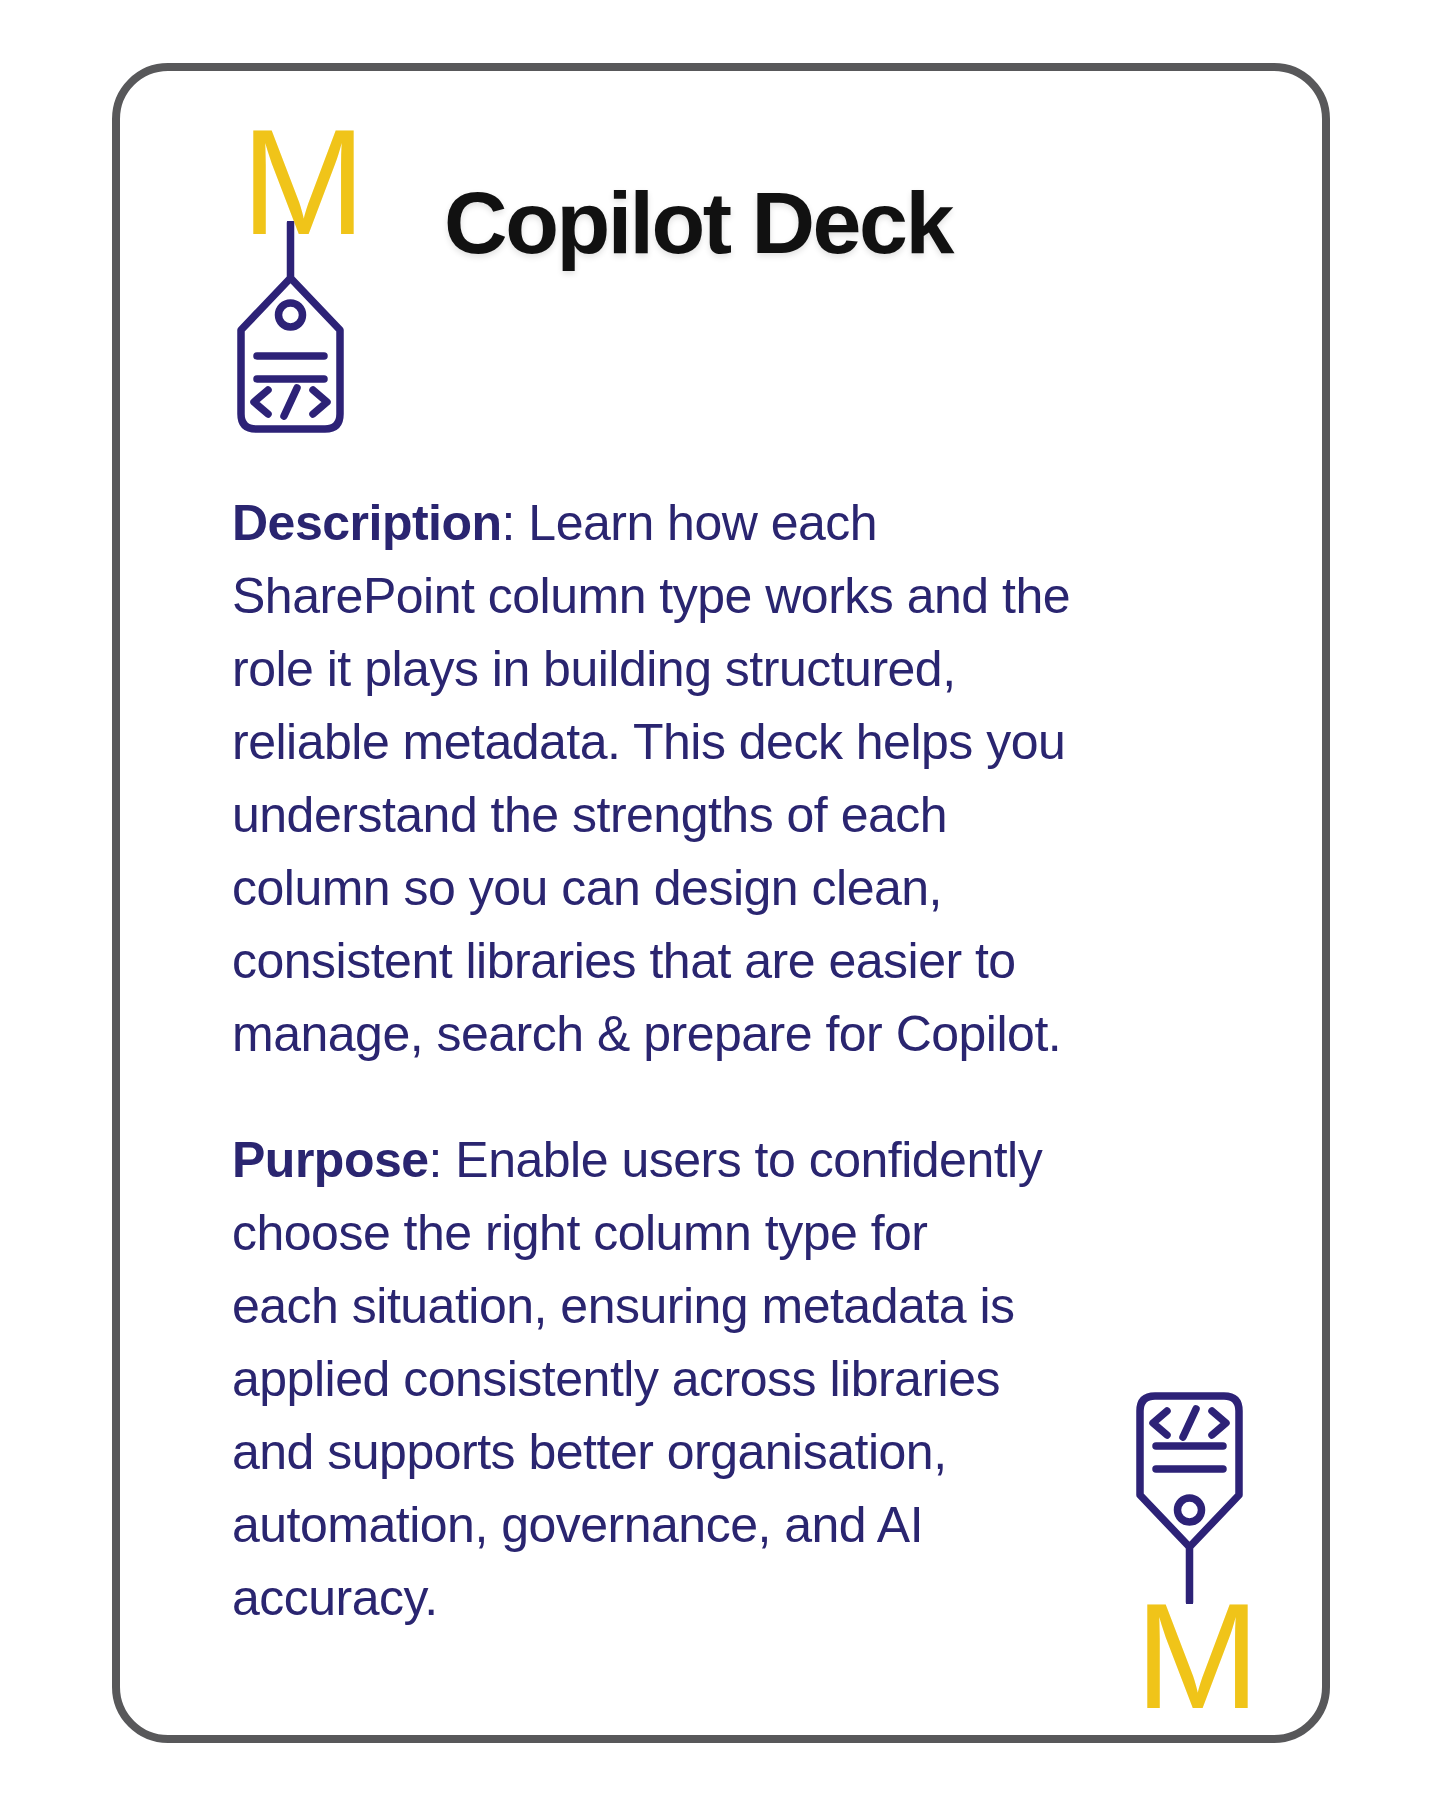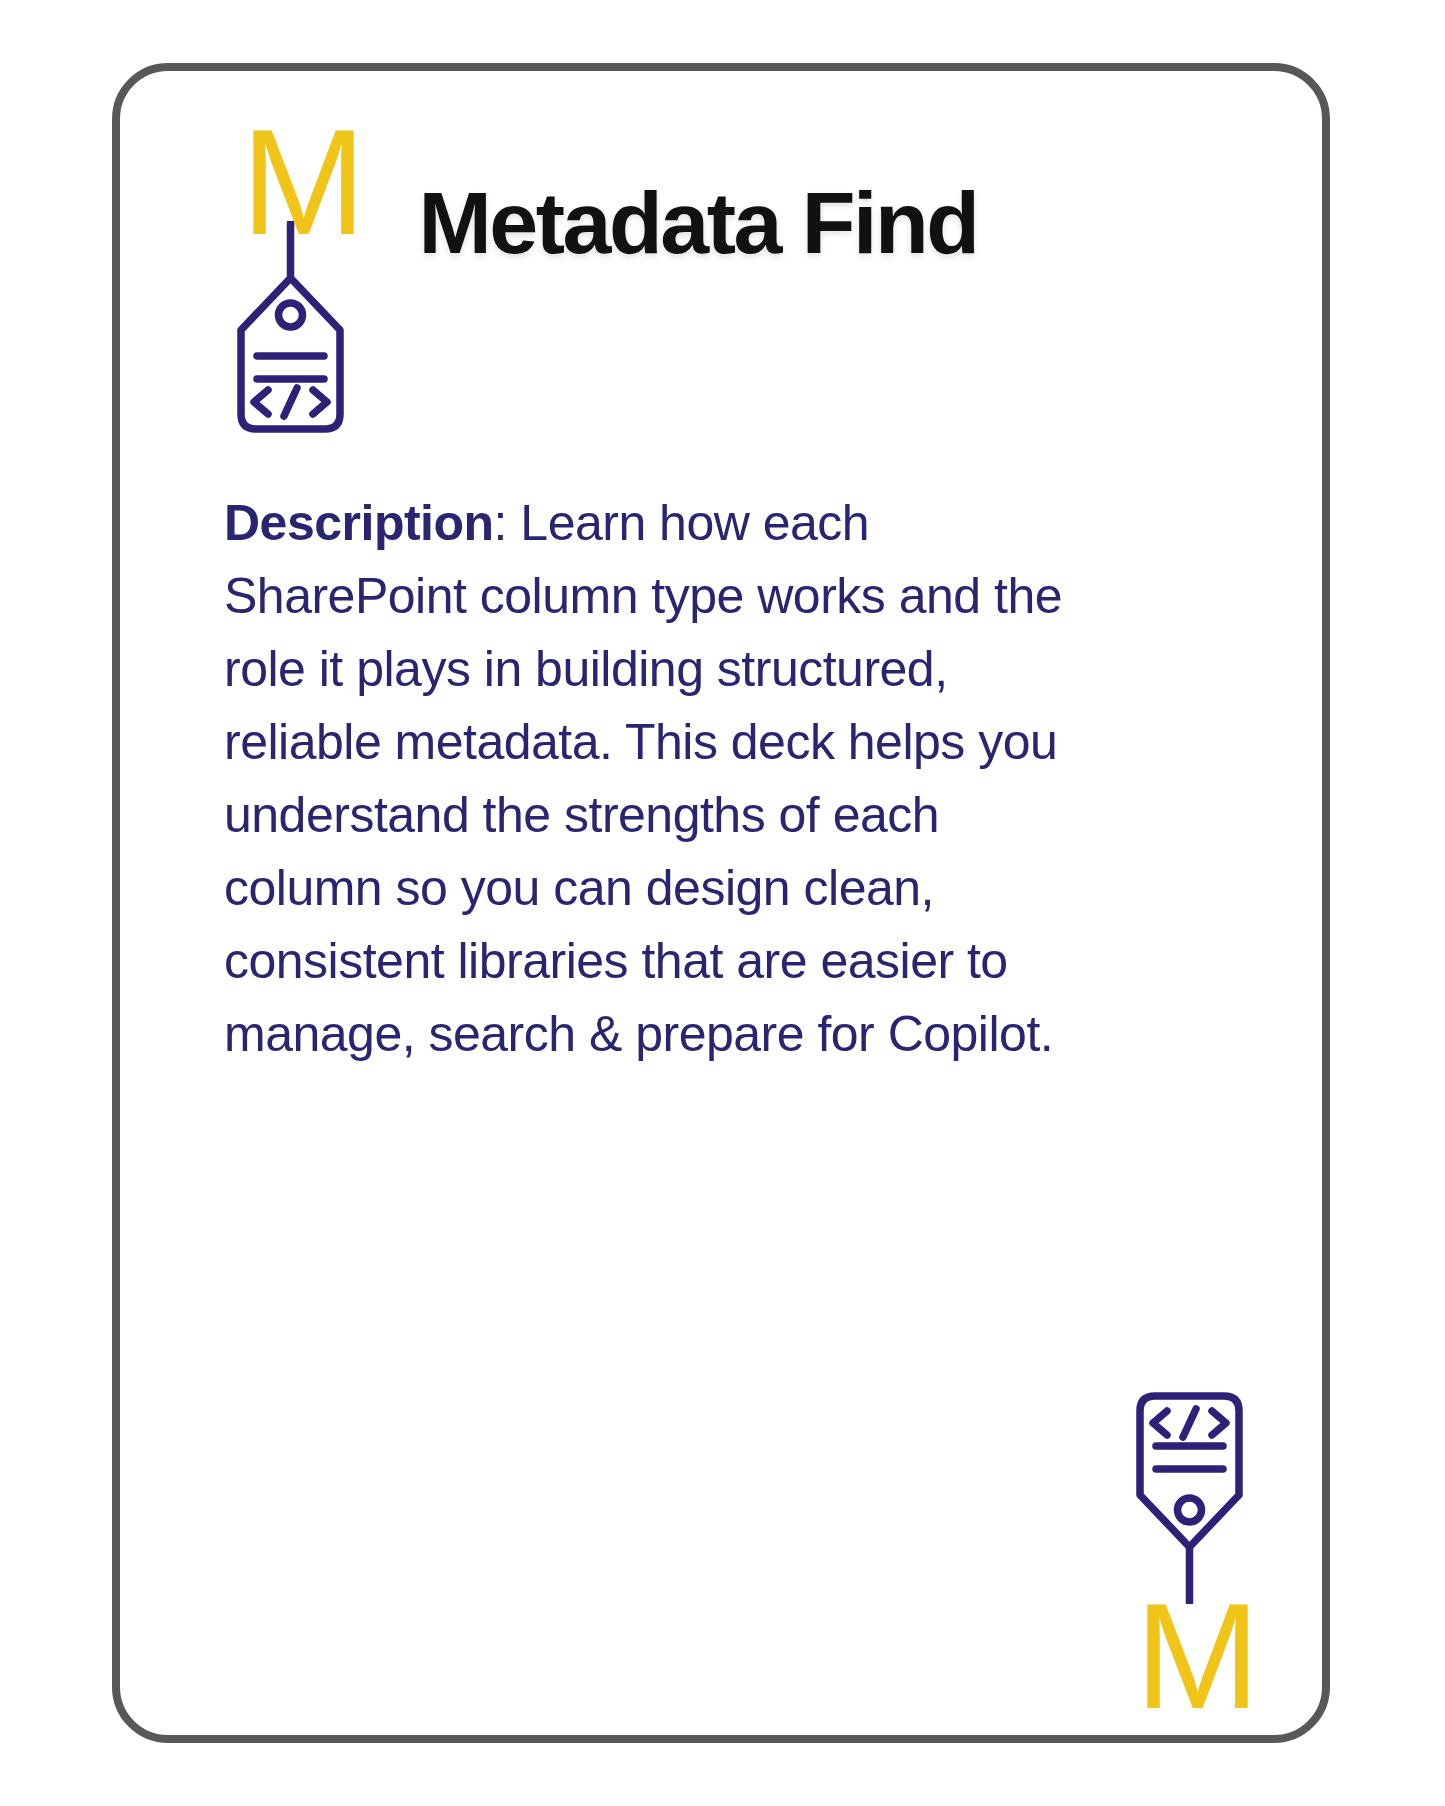--- a/index.html
+++ b/index.html
@@ -64,21 +64,21 @@
   .tagline{
     margin-top:31px;
     font-size:47px;
     line-height:1.2;
     font-weight:400;
     color:var(--subtitle-black);
   }
 
   .body-text{
     position:absolute;
-    left:104px;top:416px;
+    left:112px;top:416px;
     width:1105px;
     color:var(--text-navy);
     font-size:50px;
     line-height:73px;
     letter-spacing:-0.5px;
   }
   .para{white-space:pre-line;}
   .para + .para{margin-top:53px;}
   .para .label{font-weight:700;}
 </style>
@@ -94,32 +94,39 @@
     <path d="M53.5 57 L4 109 V193 Q4 208 19 208 H88 Q103 208 103 193 V109 Z"></path>
     <circle cx="53.5" cy="94" r="12"></circle>
     <path d="M20 135 H87"></path>
     <path d="M20 158 H87"></path>
     <path d="M31 169 L17 181 L31 193"></path>
     <path d="M60 167 L47 195"></path>
     <path d="M76 169 L90 181 L76 193"></path>
   </svg>
 
   <div class="header">
-    <h1 class="title">Metadata Find</h1>
+    <h1 class="title">Copilot Deck</h1>
   </div>
 
   <div class="body-text">
     <p class="para"><span class="label">Description</span><span class="para-text">: Learn how each
 SharePoint column type works and the
 role it plays in building structured,
 reliable metadata. This deck helps you
 understand the strengths of each
 column so you can design clean,
 consistent libraries that are easier to
 manage, search &amp; prepare for Copilot.</span></p>
+    <p class="para"><span class="label">Purpose</span><span class="para-text">: Enable users to confidently
+choose the right column type for
+each situation, ensuring metadata is
+applied consistently across libraries
+and supports better organisation,
+automation, governance, and AI
+accuracy.</span></p>
   </div>
 
   <svg class="tag-icon bottom" viewBox="0 0 107 215" width="107" height="215">
     <path d="M53.5 2 V55"></path>
     <path d="M53.5 57 L4 109 V193 Q4 208 19 208 H88 Q103 208 103 193 V109 Z"></path>
     <circle cx="53.5" cy="94" r="12"></circle>
     <path d="M20 135 H87"></path>
     <path d="M20 158 H87"></path>
     <path d="M31 169 L17 181 L31 193"></path>
     <path d="M60 167 L47 195"></path>

